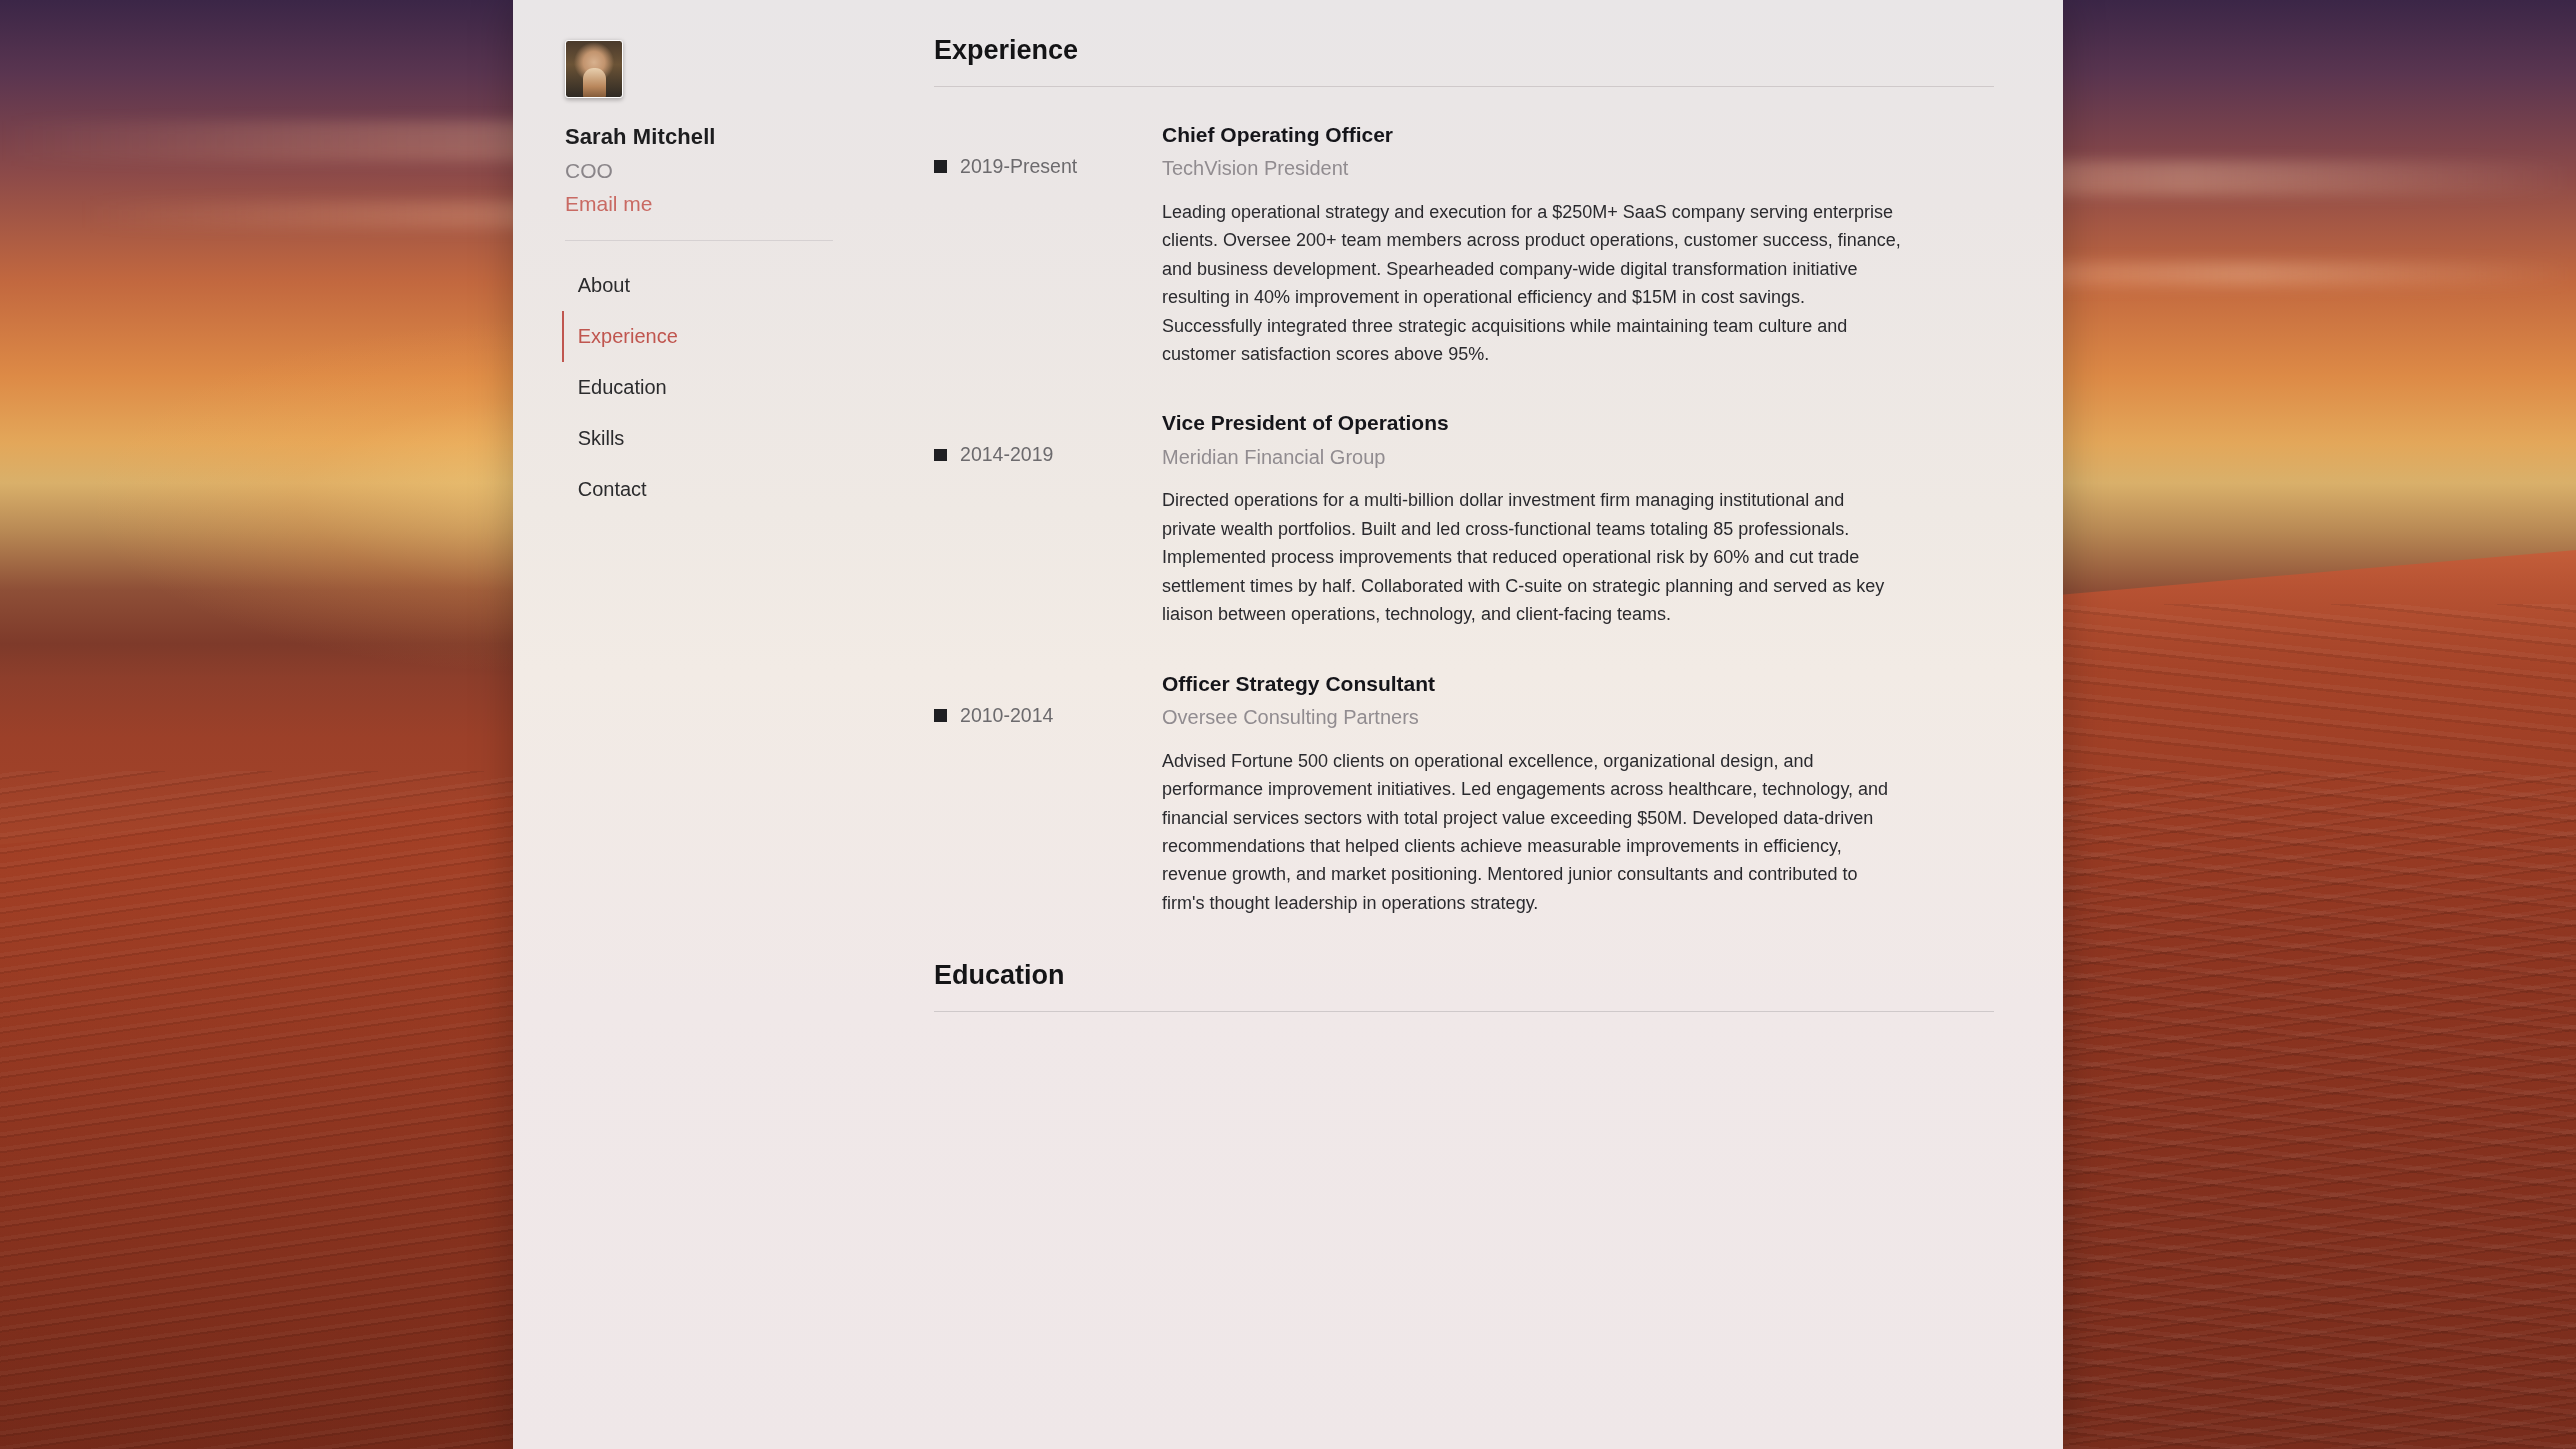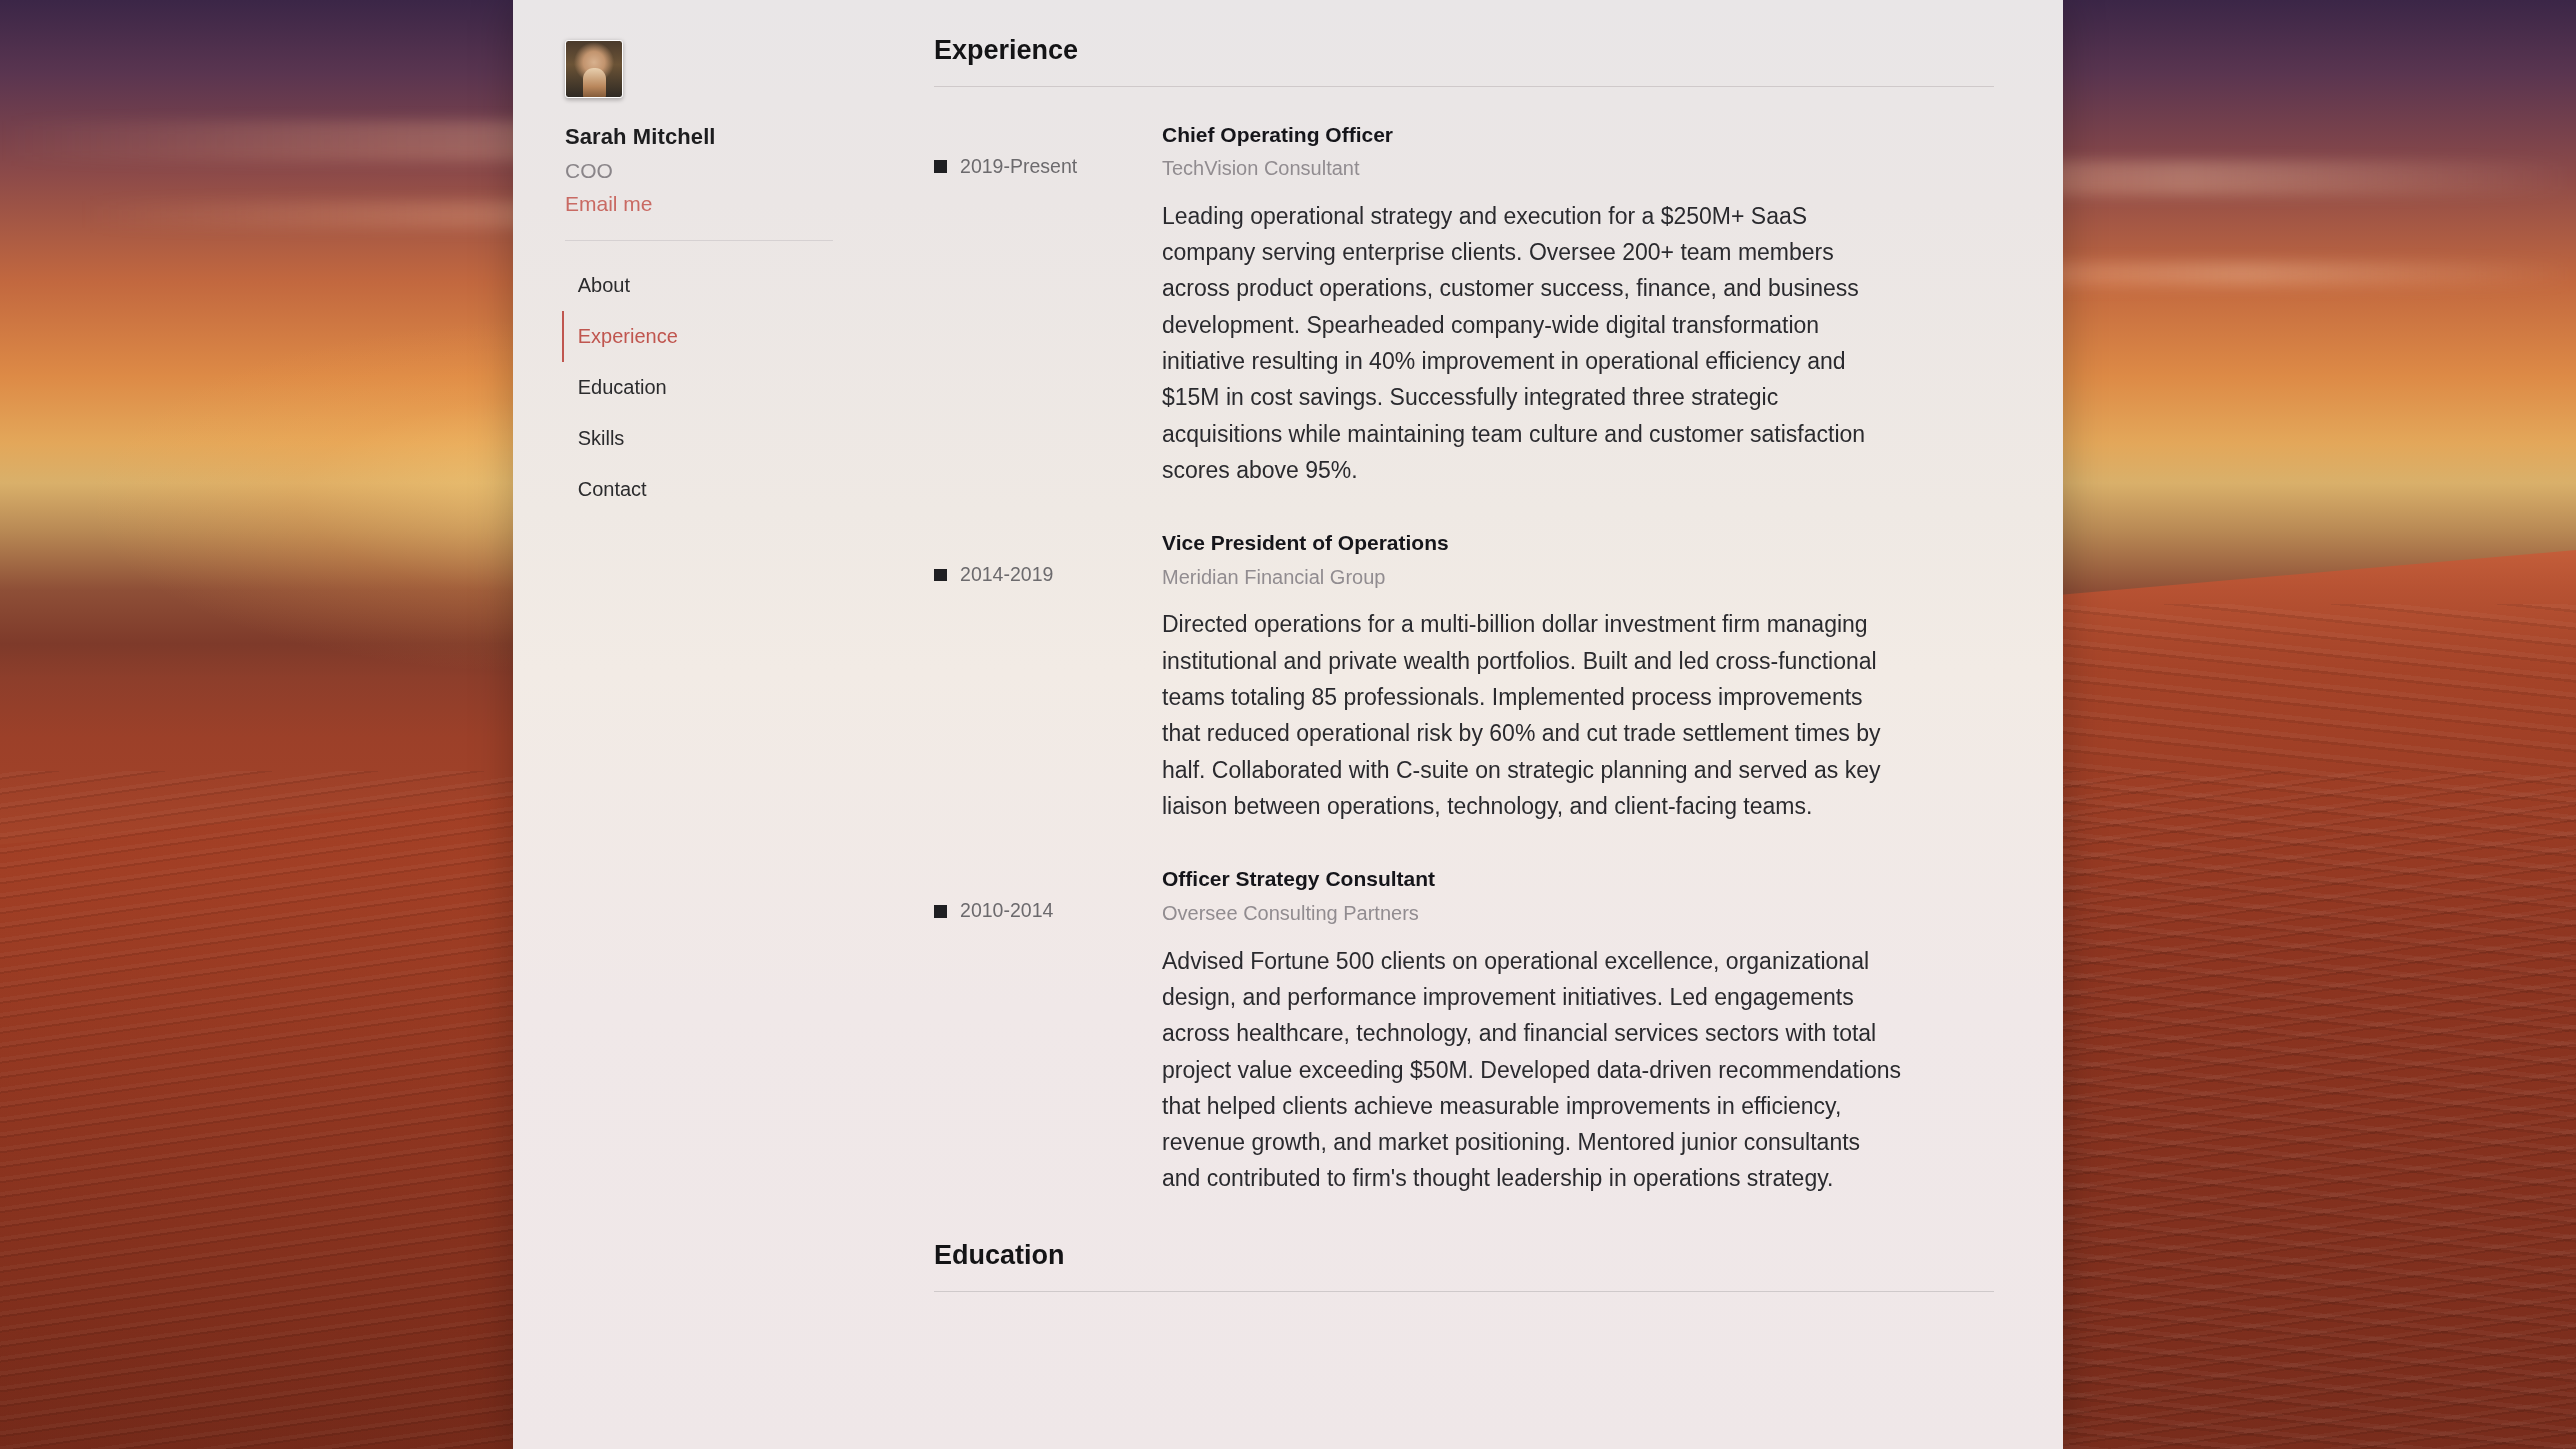--- a/index.html
+++ b/index.html
@@ -212,21 +212,21 @@
     font-weight: bold;
     color: #15151a;
     margin-bottom: 10.7px;
   }
   .job-company {
     font-size: 20px;
     color: #918c90;
     margin-bottom: 17.4px;
   }
   .job-desc {
-    font-size: 23px;
+    font-size: 18px;
     line-height: 1.58;
     color: #2a2a2e;
     max-width: 832px;
   }
   #education-heading { margin-top: 40px; }
 </style>
 </head>
 <body>
 
 <div id="desktop">
@@ -261,21 +261,21 @@
       <h1 class="section-title">Experience</h1>
       <div class="section-rule"></div>
 
       <div class="job">
         <div class="job-date-col">
           <div class="date-marker"></div>
           <div class="job-date">2019-Present</div>
         </div>
         <div class="job-body">
           <div class="job-title">Chief Operating Officer</div>
-          <div class="job-company">TechVision Consultant</div>
+          <div class="job-company">TechVision President</div>
           <div class="job-desc">Leading operational strategy and execution for a $250M+ SaaS company serving enterprise clients. Oversee 200+ team members across product operations, customer success, finance, and business development. Spearheaded company-wide digital transformation initiative resulting in 40% improvement in operational efficiency and $15M in cost savings. Successfully integrated three strategic acquisitions while maintaining team culture and customer satisfaction scores above 95%.</div>
         </div>
       </div>
 
       <div class="job">
         <div class="job-date-col">
           <div class="date-marker"></div>
           <div class="job-date">2014-2019</div>
         </div>
         <div class="job-body">

